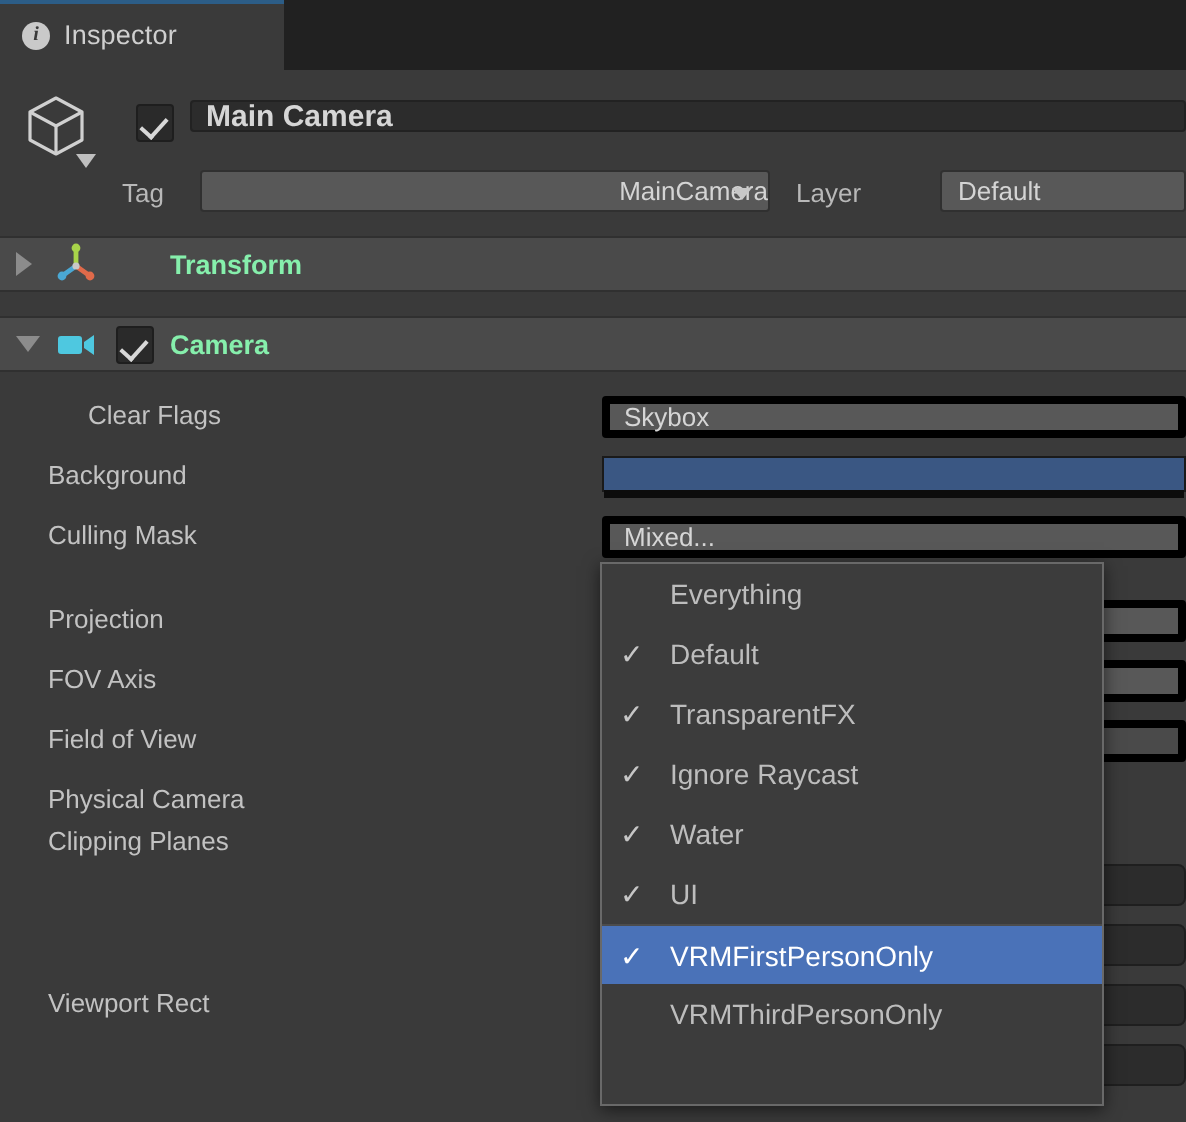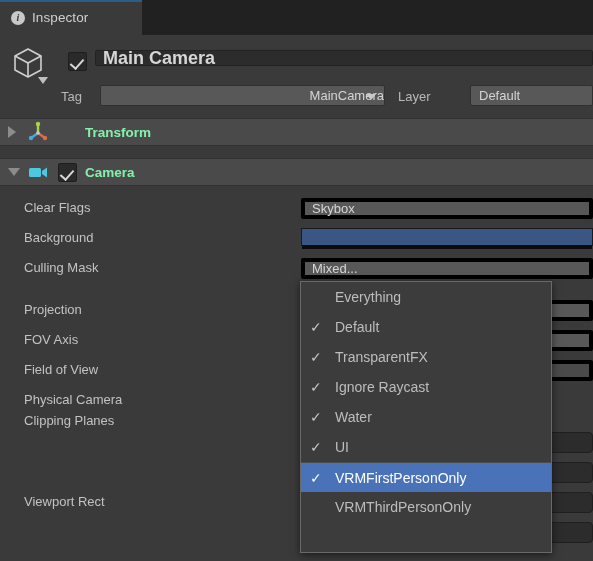--- a/index.html
+++ b/index.html
@@ -96,21 +96,21 @@
     position: absolute;
     left: 95px; top: 50px;
     width: 498px; height: 16px;
     background: #2C2C2C;
     border: 1px solid #222;
     border-radius: 2px;
     display: flex;
     align-items: center;
     padding-left: 7px;
     font-weight: bold;
-    font-size: 18px;
+    font-size: 15px;
     color: #D6D6D6;
   }
 
   
   .tag-label {
     position: absolute;
     left: 61px; top: 89px;
     font-size: 13px;
     color: #B8B8B8;
   }
@@ -339,21 +339,21 @@
   <div class="comp-header comp-camera">
     <span class="foldout open"></span>
     <svg class="comp-icon" viewBox="0 0 22 22">
       <rect x="2" y="7" width="12" height="9" rx="1.5" fill="#4EC8E0"></rect>
       <polygon points="15,10 20,6.5 20,16.5 15,13" fill="#4EC8E0"></polygon>
     </svg>
     <span class="comp-check"></span>
     <span class="comp-title" style="left:85px;">Camera</span>
   </div>
 
-  <span class="prop-label" style="top:200px;">Clear Flags</span>
+  <span class="prop-label" style="top:200px;margin-left:20px;">Clear Flags</span>
   <span class="prop-label" style="top:230px;">Background</span>
   <span class="prop-label" style="top:260px;">Culling Mask</span>
   <span class="prop-label" style="top:302px;">Projection</span>
   <span class="prop-label" style="top:332px;">FOV Axis</span>
   <span class="prop-label" style="top:362px;">Field of View</span>
   <span class="prop-label" style="top:392px;">Physical Camera</span>
   <span class="prop-label" style="top:413px;text-align:center;">Clipping Planes</span>
   <span class="prop-label" style="top:494px;">Viewport Rect</span>
 
   <div class="prop-field" style="top:198px;">

